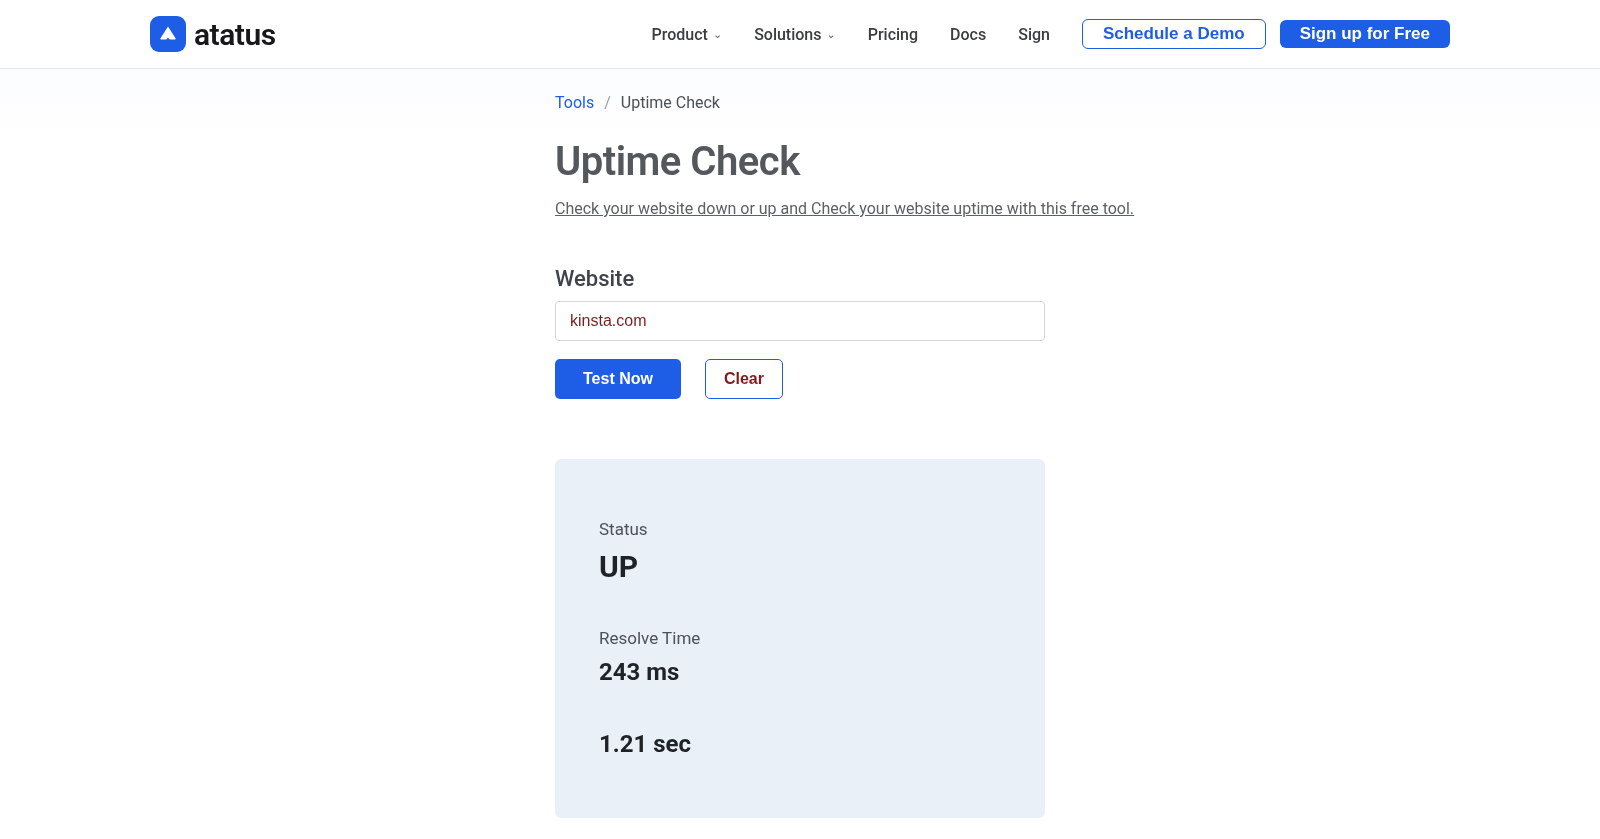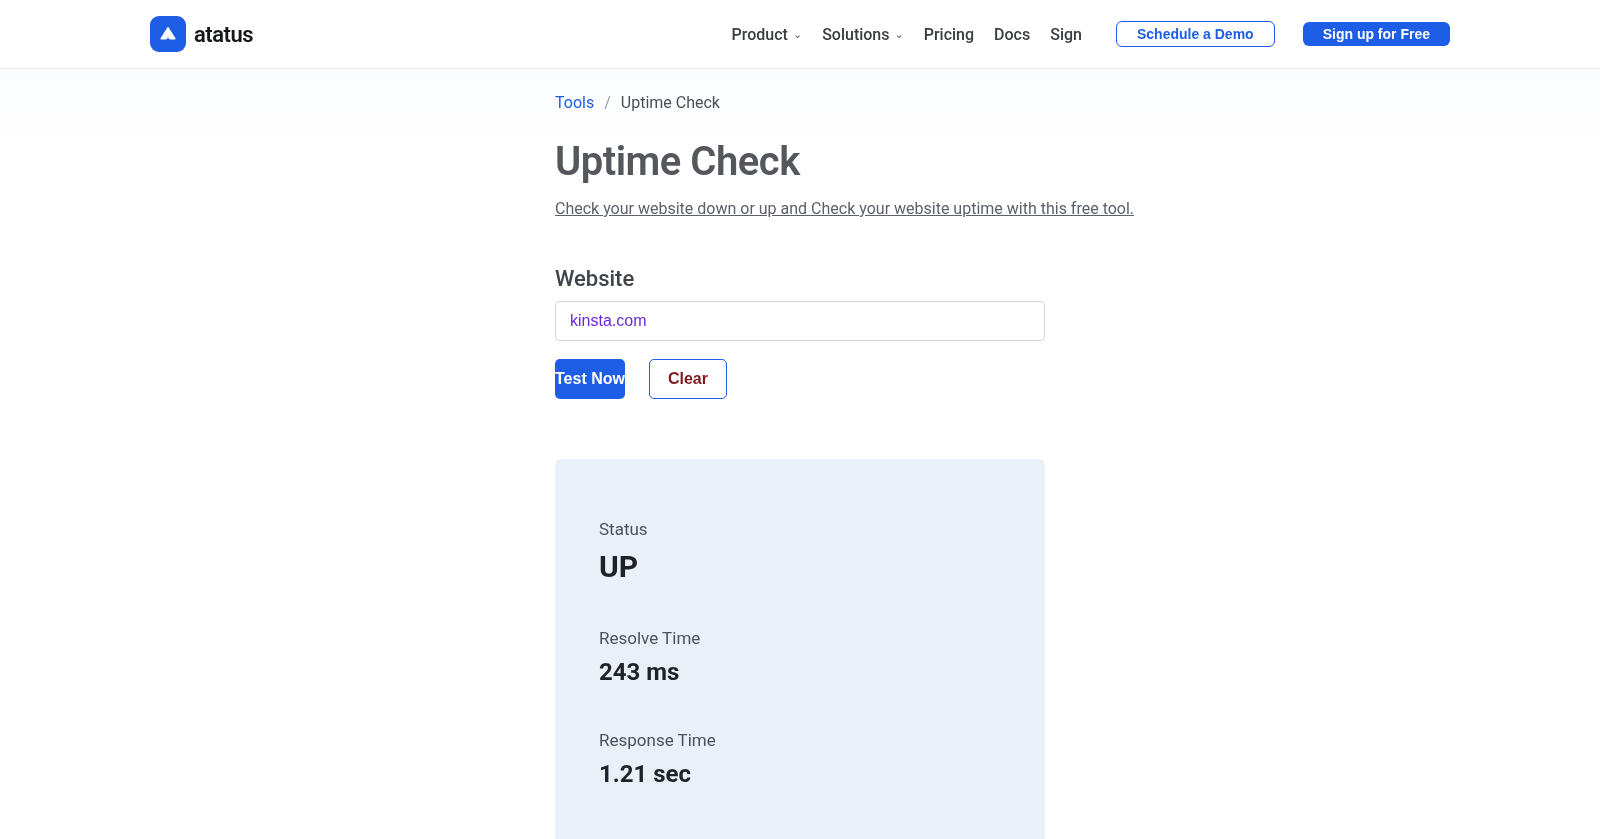--- a/index.html
+++ b/index.html
@@ -28,56 +28,55 @@
     .logo-icon {
       width: 36px;
       height: 36px;
       background: #1e5de6;
       border-radius: 9px;
       display: flex;
       align-items: center;
       justify-content: center;
     }
     .logo-text {
-      font-size: 22px;
+      font-size: 30px;
       font-weight: 600;
       color: #17181a;
       letter-spacing: -0.5px;
     }
     .nav {
       display: flex;
       align-items: center;
-      gap: 20px;
+      gap: 32px;
     }
     .nav-item {
       font-size: 16px;
       color: #3a3d41;
       font-weight: 500;
       display: flex;
       align-items: center;
       gap: 5px;
       cursor: pointer;
     }
     .chevron {
       font-size: 11px;
       color: #5b5f66;
     }
     .header-actions {
       display: flex;
       align-items: center;
       gap: 14px;
     }
     .btn {
-      font-size: 14px;
+      font-size: 17px;
       font-weight: 600;
       padding: 4px 20px;
       border-radius: 6px;
       cursor: pointer;
       border: none;
-      margin-left: 14px;
     }
     .btn-outline {
       background: #fff;
       border: 1.5px solid #1e5de6;
       color: #1e5de6;
     }
     .btn-primary {
       background: #1e5de6;
       color: #fff;
     }
@@ -128,34 +127,34 @@
       margin-bottom: 10px;
       display: block;
       margin-top: 40px;
     }
     .form-input {
       width: 490px;
       padding: 10px 14px;
       font-size: 16px;
       border: 1px solid #d3d7dd;
       border-radius: 4px;
-      color: #6d28d9;
+      color: #7f1d1d;
       background: #fff;
     }
     .form-actions {
       display: flex;
       gap: 24px;
       margin-top: 18px;
     }
     .btn-test {
       background: #1e5de6;
       color: #fff;
       font-size: 16px;
       font-weight: 600;
-      padding: 11px 0;
+      padding: 11px 28px;
       border: none;
       border-radius: 5px;
       cursor: pointer;
     }
     .btn-clear {
       background: #fff;
       color: #7f1d1d;
       font-size: 16px;
       font-weight: 600;
       padding: 10px 18px;
@@ -252,18 +251,17 @@
     <div class="result-card">
       <div class="result-row">
         <div class="result-label">Status</div>
         <div class="result-value-big">UP</div>
       </div>
       <div class="result-row">
         <div class="result-label">Resolve Time</div>
         <div class="result-value">243 ms</div>
       </div>
       <div class="result-row">
-        <div class="result-label">Response Time</div>
         <div class="result-value">1.21 sec</div>
       </div>
     </div>
   </div>
 </main>
 
 </body></html>

